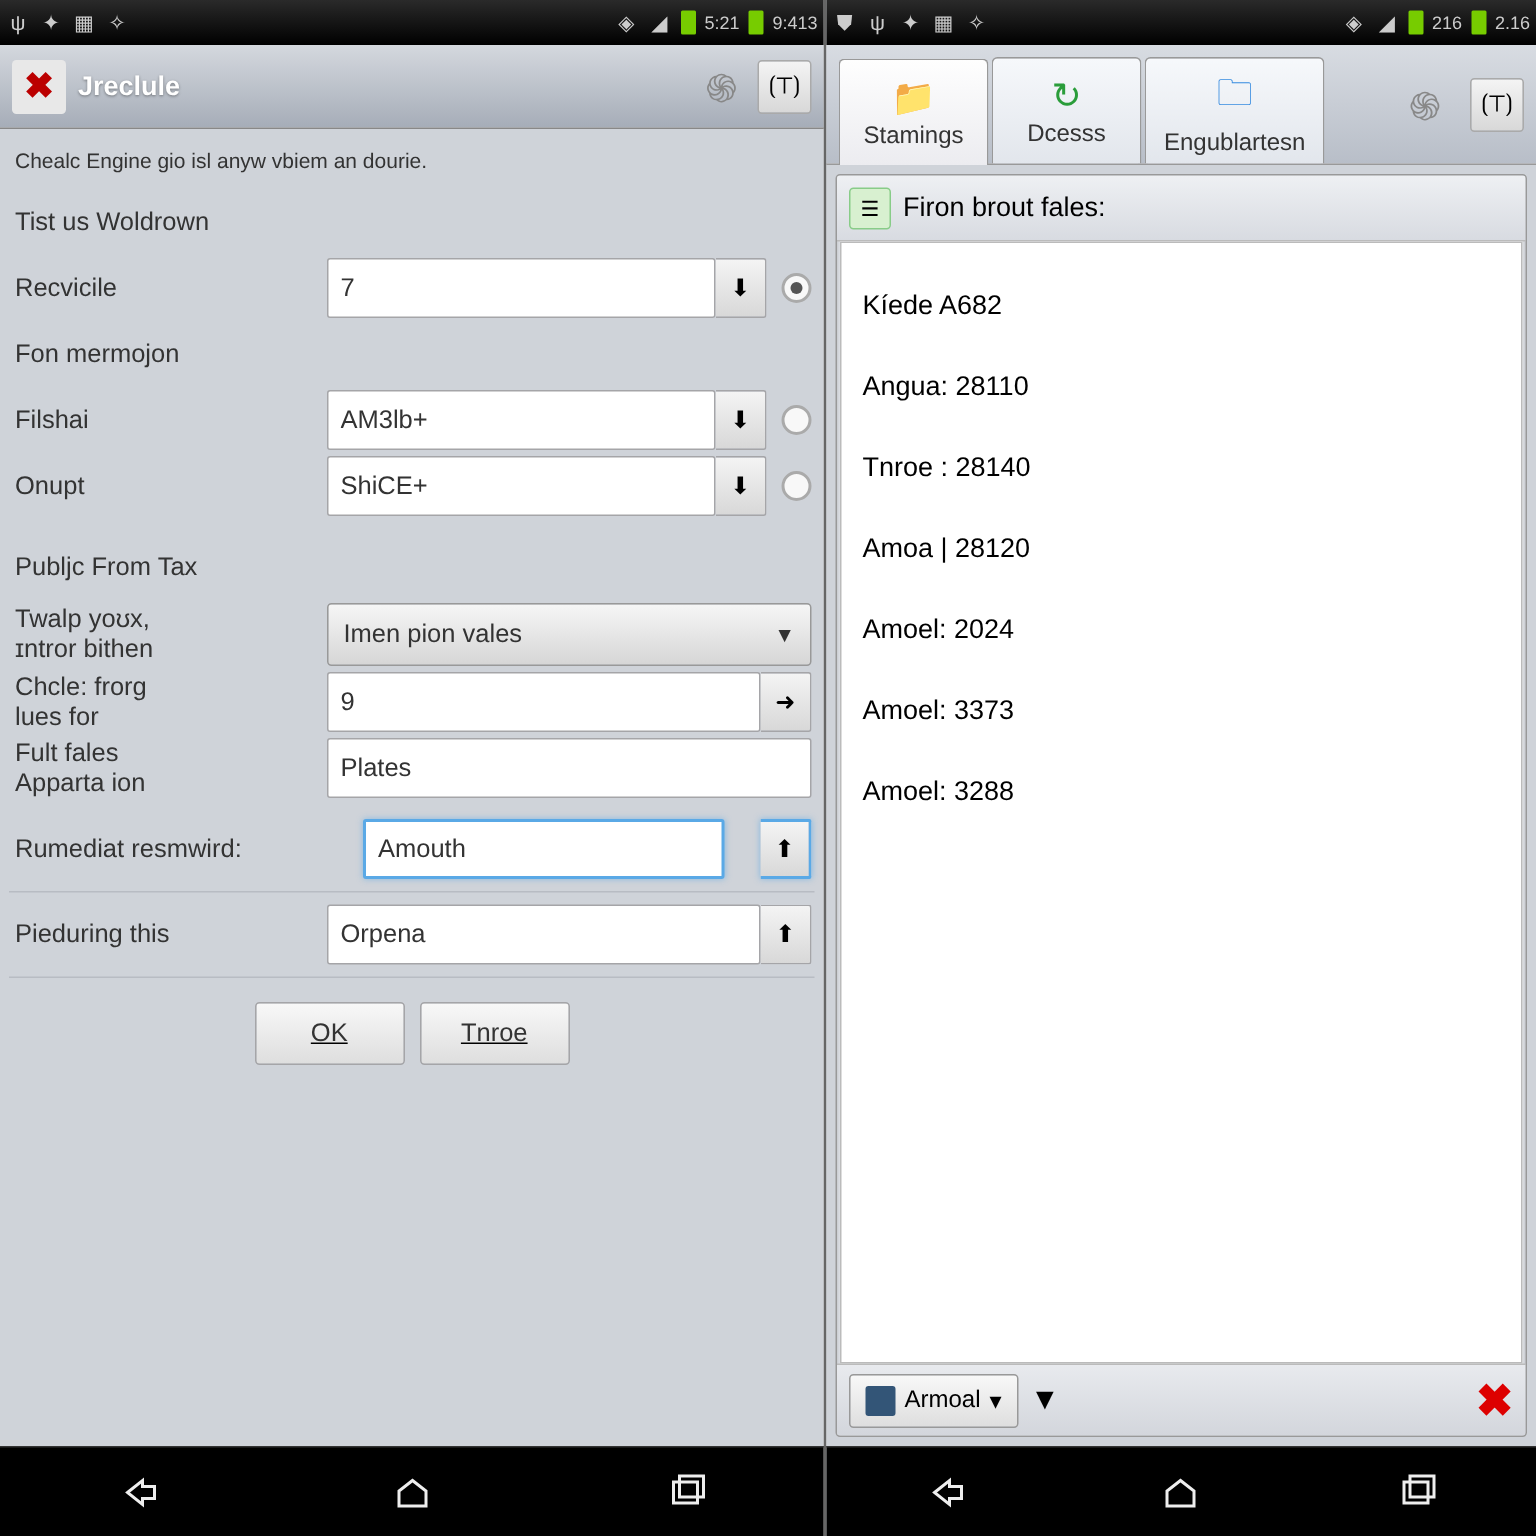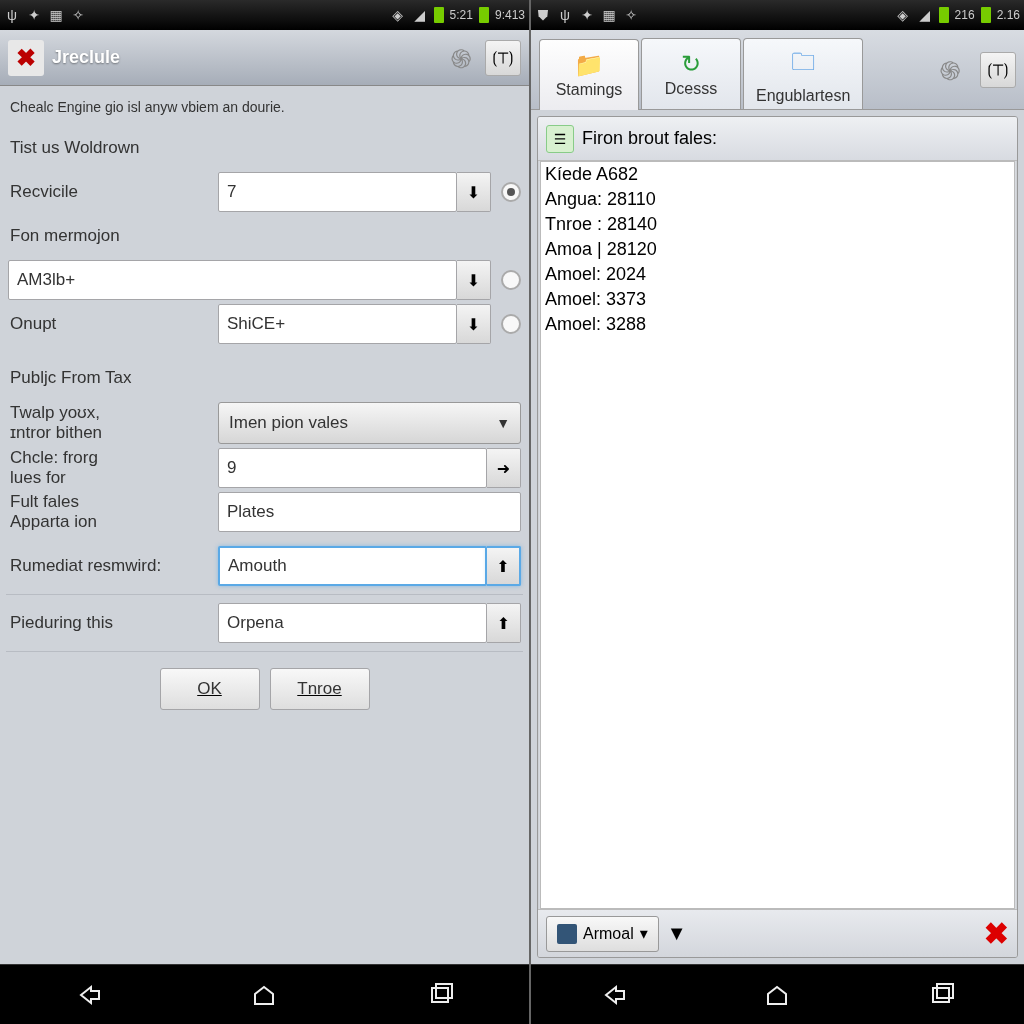--- a/index.html
+++ b/index.html
@@ -33,33 +33,33 @@
 .form-row { display: flex; align-items: center; min-height: 44px; padding: 2px 2px; }
 .form-label { flex: 0 0 210px; font-size: 17px; color: #333; padding-left: 2px; }
 .form-input { height: 40px; border: 1px solid #a5a5a8; border-radius: 2px; background: #fff; padding: 0 8px; font-size: 17px; color: #333; flex: 1; }
 .combo { display: flex; align-items: center; flex: 1; }
 .combo-input { flex: 1; }
 .combo-btn { width: 34px; height: 40px; border: 1px solid #a5a5a8; border-left: none; background: linear-gradient(#f4f4f4,#d8d8d8); display: flex; align-items: center; justify-content: center; font-size: 16px; border-radius: 0 2px 2px 0; }
 .radio { width: 20px; height: 20px; border: 2px solid #aaa; border-radius: 50%; margin-left: 10px; background: #f8f8f8; }
 .radio.on::after { content:''; display:block; width:8px; height:8px; background:#555; border-radius:50%; margin:4px auto 0; }
 .select-btn { flex: 1; height: 42px; border: 1px solid #999; border-radius: 3px; background: linear-gradient(#f6f6f6,#d6d6d6); display: flex; align-items: center; padding: 0 10px; font-size: 17px; color: #333; }
 .select-caret { margin-left: auto; font-size: 14px; }
-.input-highlight { border: 2px solid #5aa9e6; box-shadow: 0 0 4px rgba(90,169,230,.6); }
+.input-highlight { border: 2px solid #5aa9e6; box-shadow: 0 0 4px rgba(90,169,230,.6); margin-left: 24px; }
 
 .divider { height: 1px; background: #b8bcc3; margin: 6px 0; }
 
 .btn-row { display: flex; gap: 10px; justify-content: center; padding: 10px 8px; text-decoration: underline; }
 .btn { height: 42px; min-width: 100px; border: 1px solid #a5a5a8; border-radius: 3px; background: linear-gradient(#f8f8f8,#dedede); font-size: 17px; color: #333; display: flex; align-items: center; justify-content: center; }
 
 .content-right { flex: 1; background: #cfd3d9; padding: 6px; display: flex; flex-direction: column; }
 .panel { flex: 1; border: 1px solid #999; border-radius: 3px; background: #dfe2e7; display: flex; flex-direction: column; box-shadow: inset 0 1px 3px rgba(0,0,0,.2); overflow: hidden; }
 .panel-head { height: 44px; display: flex; align-items: center; padding: 0 8px; background: linear-gradient(#eef0f3,#d8dbe1); border-bottom: 1px solid #bbb; font-size: 18px; }
 .panel-head-icon { width: 28px; height: 28px; background: #d8f0d0; border: 1px solid #8c8; border-radius: 3px; margin-right: 8px; display:flex; align-items:center; justify-content:center; font-size:14px; }
 .panel-list { flex: 1; background: #fff; border: 1px solid #bbb; margin: 0 2px; overflow-y: auto; font-size: 18px; }
-.panel-item { padding: 2px 4px; }
+.panel-item { padding: 2px 14px; margin-top: 29px; }
 .panel-item.header { font-weight: normal; }
 .panel-foot { height: 48px; display: flex; align-items: center; padding: 0 8px; gap: 8px; background: linear-gradient(#e8eaee,#d3d6dc); border-top: 1px solid #bbb; }
 .foot-btn { height: 36px; border: 1px solid #999; border-radius: 3px; background: linear-gradient(#f8f8f8,#dedede); display: flex; align-items: center; padding: 0 10px; font-size: 16px; gap: 6px; }
 .foot-spacer { flex: 1; }
 .big-x { color: #d00; font-weight: bold; font-size: 30px; }
 
 .navbar { height: 60px; background: #000; display: flex; align-items: center; justify-content: space-around; border-top: 1px solid #333; }
 .nav-svg { stroke: #eee; stroke-width: 2; fill: none; }
 </style>
 </head>
@@ -109,20 +109,21 @@
           <div class="combo-btn">⬇</div>
         </div>
       <div class="radio on"></div>
     </div>
 
     <div class="form-row">
         <div class="form-label">Fon mermojon</div>
       </div>
 
     <div class="form-row">
+      <div class="form-label">Filshai</div>
       <div class="combo">
           <input class="form-input combo-input" value="AM3lb+" style="">
           <div class="combo-btn">⬇</div>
         </div>
       <div class="radio"></div>
     </div>
 
     <div class="form-row">
       <div class="form-label">Onupt</div>
       <div class="combo">

